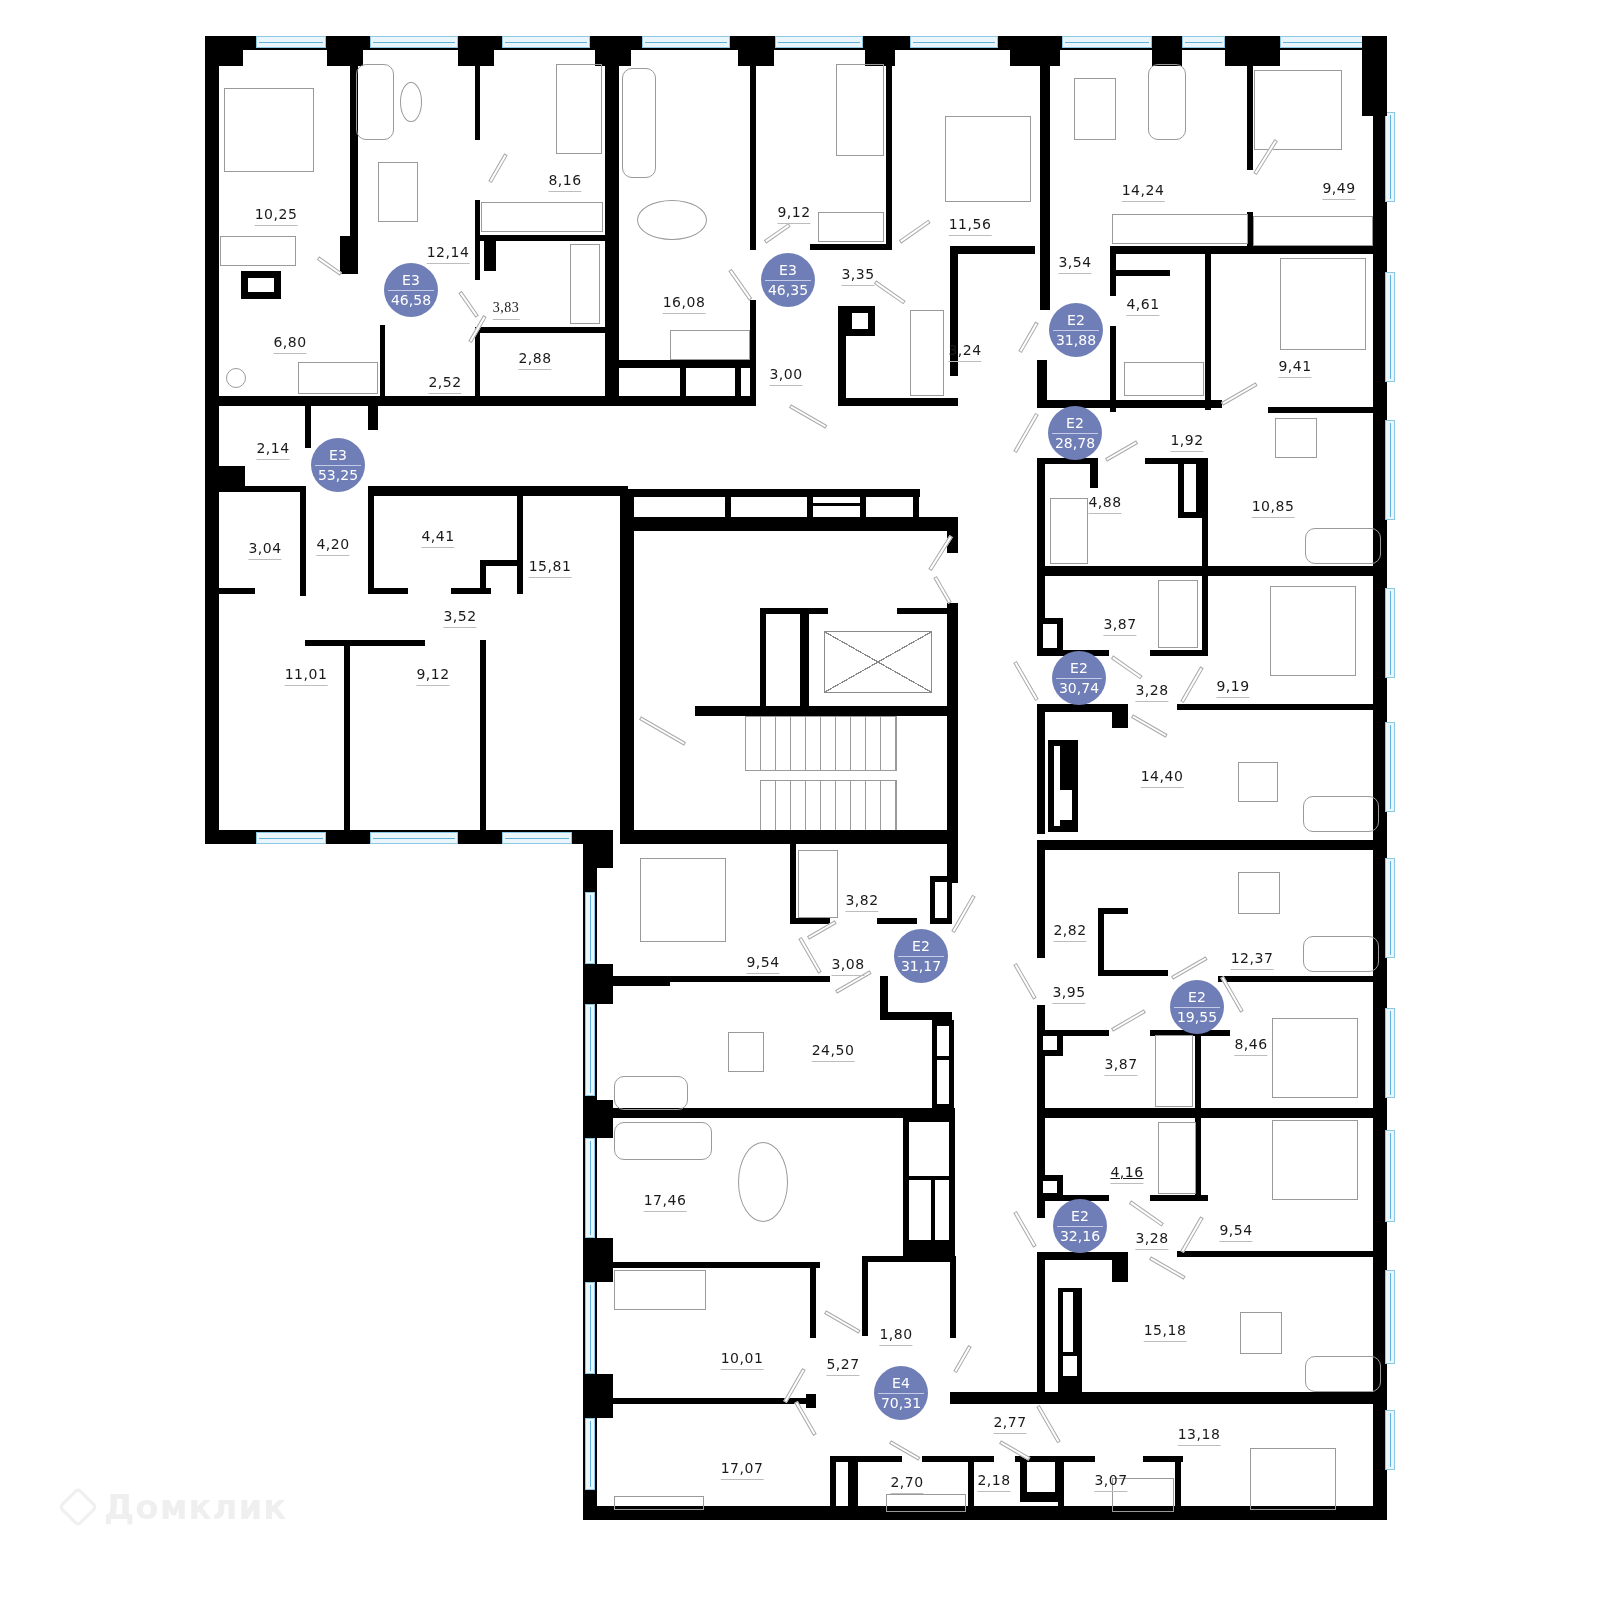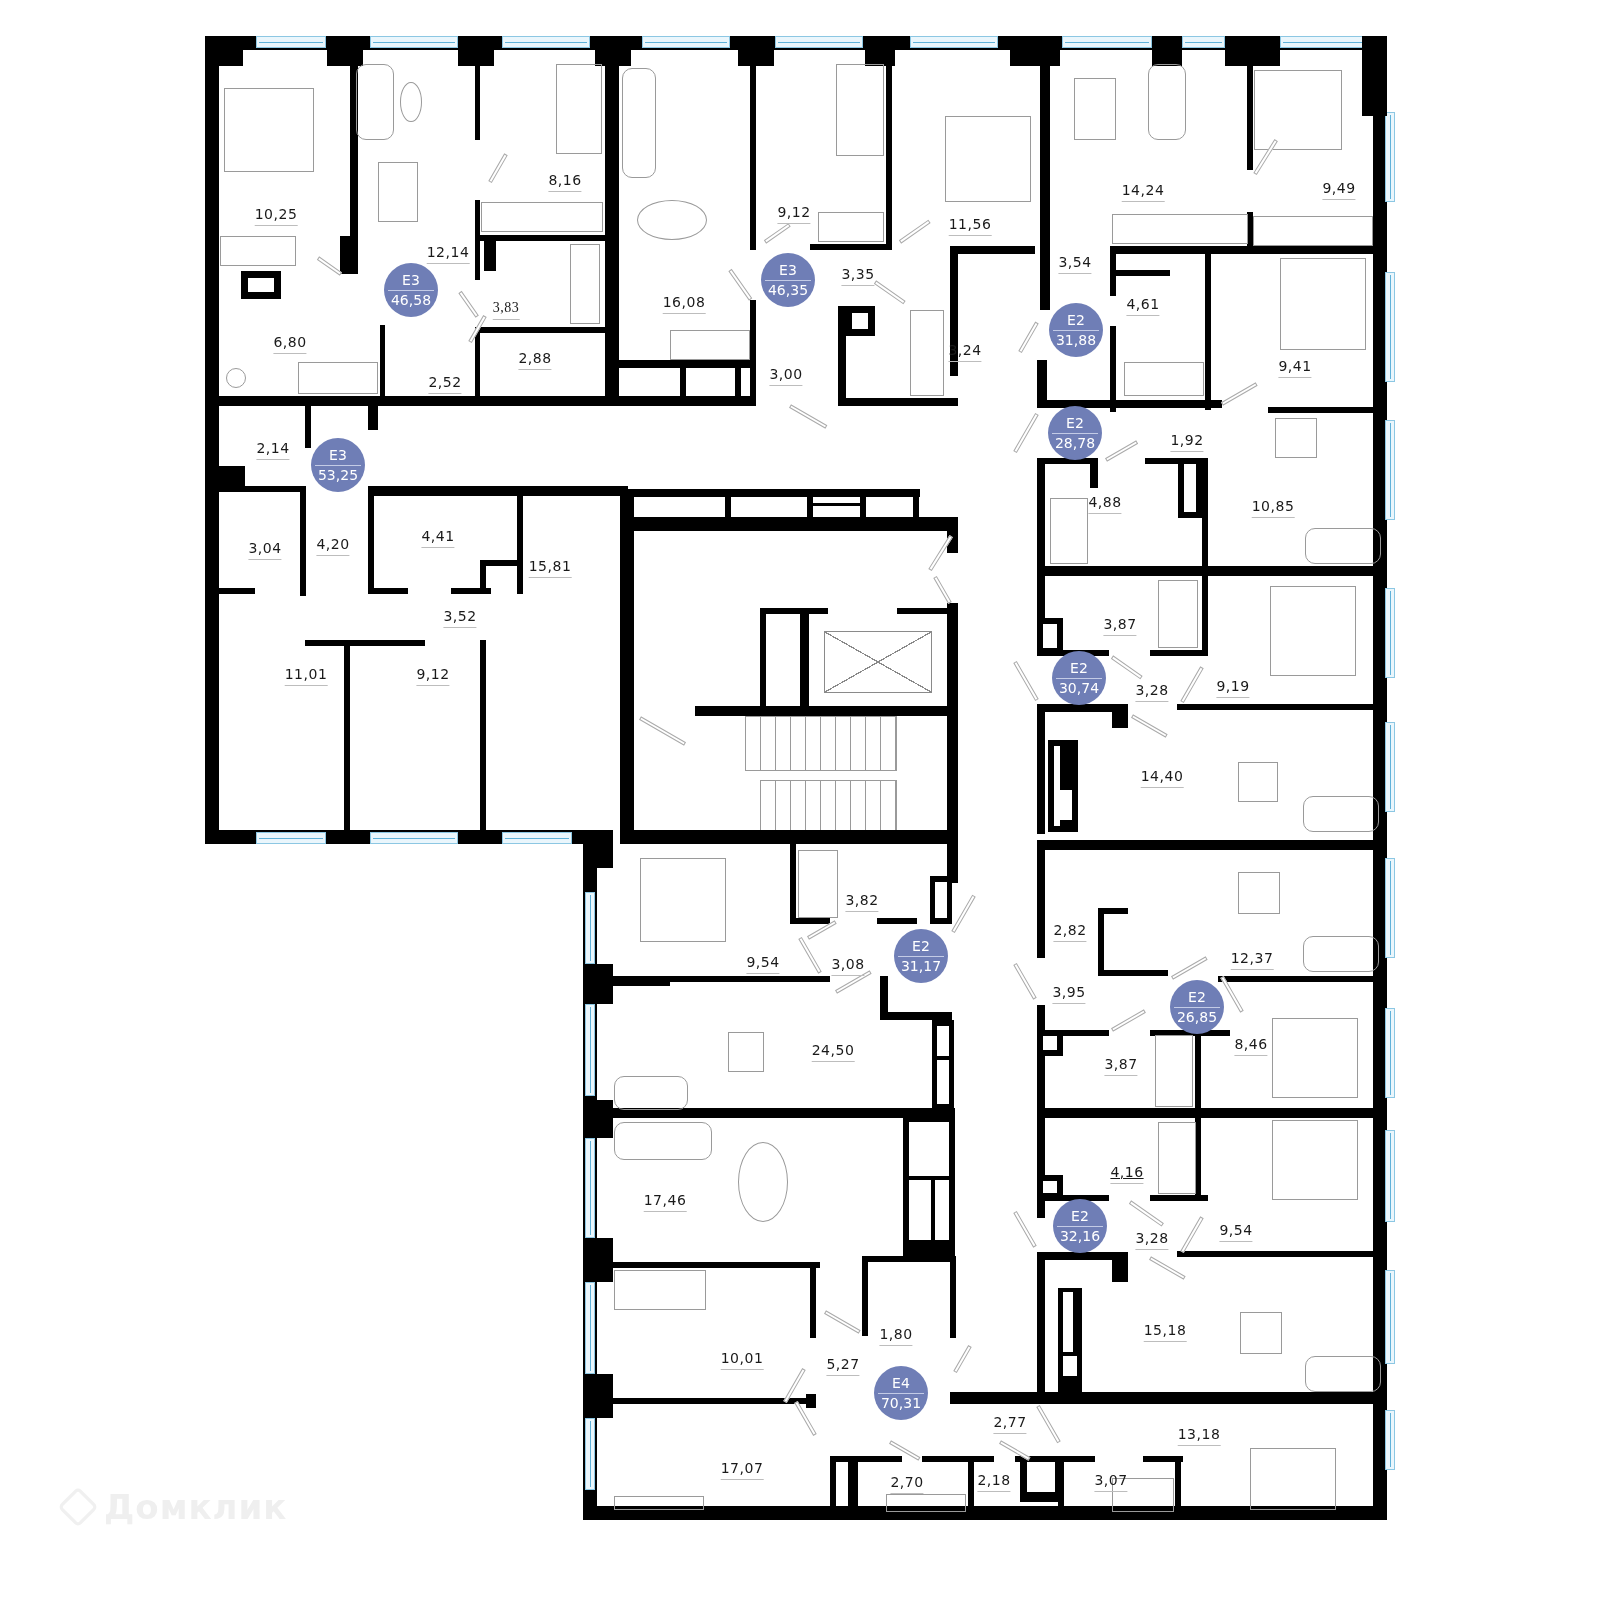--- a/index.html
+++ b/index.html
@@ -446,21 +446,21 @@
     <span class="a">30,74</span>
   </div>
   <div class="badge" style="left:921px;top:956px;">
     <span class="t">Е2</span>
     <span class="sep"></span>
     <span class="a">31,17</span>
   </div>
   <div class="badge" style="left:1197px;top:1007px;">
     <span class="t">Е2</span>
     <span class="sep"></span>
-    <span class="a">26,85</span>
+    <span class="a">19,55</span>
   </div>
   <div class="badge" style="left:1080px;top:1226px;">
     <span class="t">Е2</span>
     <span class="sep"></span>
     <span class="a">32,16</span>
   </div>
   <div class="badge" style="left:901px;top:1393px;">
     <span class="t">Е4</span>
     <span class="sep"></span>
     <span class="a">70,31</span>

